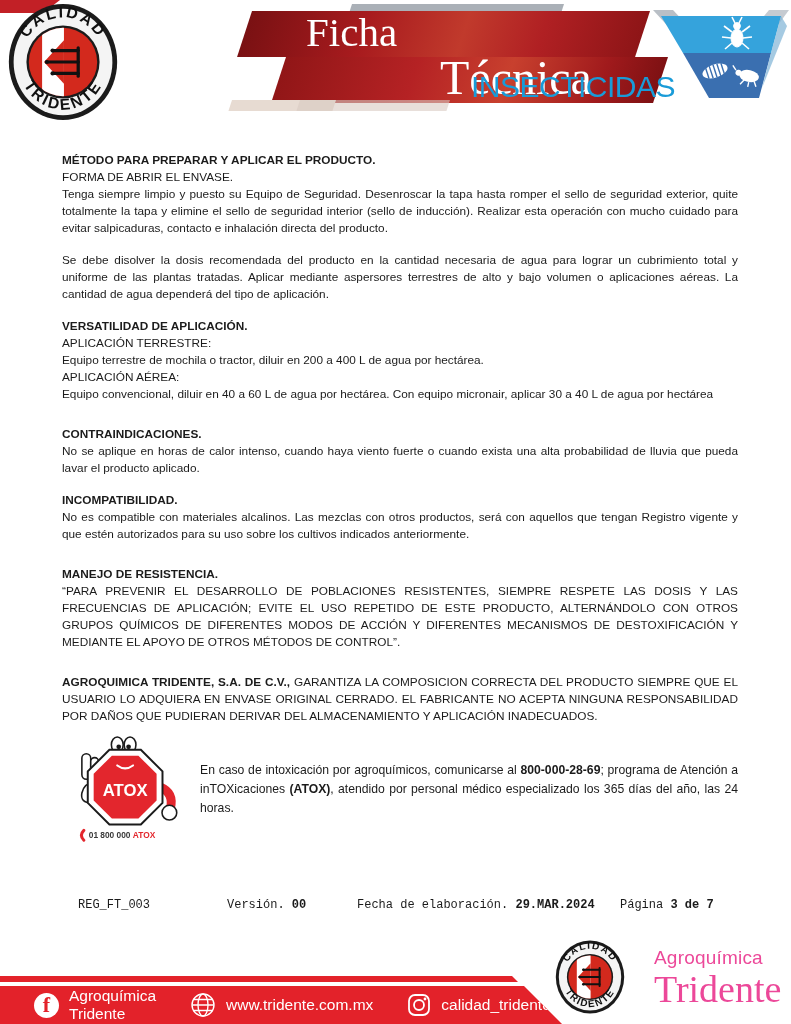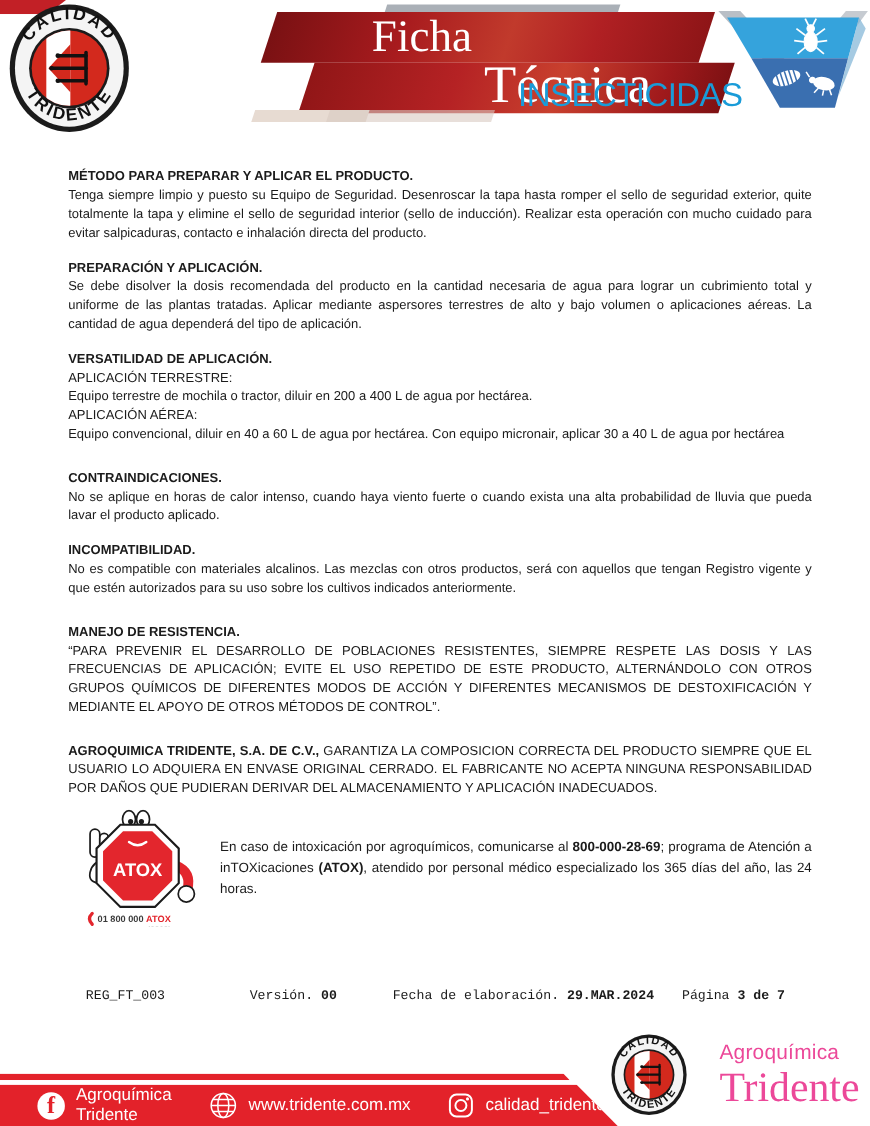--- a/index.html
+++ b/index.html
@@ -23,21 +23,21 @@
     clip-path:polygon(0 0,100% 0,72% 100%,0 100%);}
   .band{position:absolute;transform:skewX(-18deg);transform-origin:top left;}
   .band-gray{left:352px;top:4px;width:212px;height:10px;background:var(--gray-accent);}
   .band1{left:252px;top:11px;width:398px;height:46px;
     background:linear-gradient(90deg,#7A1113,#A81B1E 30%,#C13A2C 55%,#B02023 75%,#8E1517);}
   .band2{left:286px;top:57px;width:382px;height:46px;
     background:linear-gradient(90deg,#911617,#B52224 35%,#C8402E 60%,#A01A1C 85%,#7E1113);}
   .band-light1{left:232px;top:100px;width:104px;height:11px;background:#E7DBD2;}
   .band-light2{left:300px;top:100px;width:150px;height:11px;background:#D9C9C2;opacity:.6}
   .title1{position:absolute;left:306px;top:8px;font-family:"Liberation Serif",serif;
-    font-size:41px;color:#fff;margin-left:32px;}
+    font-size:41px;color:#fff;}
   .title2{position:absolute;left:440px;top:50px;font-family:"Liberation Serif",serif;
     font-size:48px;color:#fff;}
   .category{position:absolute;left:471px;top:70px;font-size:30px;font-weight:normal;
     color:var(--blue-text);letter-spacing:-.5px;}
   .logo{position:absolute;}
   .logo-top{left:6px;top:2px;width:114px;height:120px;}
   .insect-graphic{position:absolute;right:0;top:0;width:160px;height:118px;}
 
   
   .content{position:absolute;left:62px;top:152px;width:676px;font-size:11.8px;line-height:17px;}
@@ -167,25 +167,25 @@
           <path d="M-14,-3 L-18,-7"></path>
         </g>
       </g>
     </svg>
   </div>
 
   <div class="content">
 
     <div class="sec">
       <div class="h">MÉTODO PARA PREPARAR Y APLICAR EL PRODUCTO.</div>
+      <div>FORMA DE ABRIR EL ENVASE.</div>
       <div class="p">Tenga siempre limpio y puesto su Equipo de Seguridad. Desenroscar la tapa hasta romper el sello de seguridad exterior, quite totalmente la tapa y elimine el sello de seguridad interior (sello de inducción). Realizar esta operación con mucho cuidado para evitar salpicaduras, contacto e inhalación directa del producto.</div>
     </div>
 
     <div class="sec">
-      <div class="h">PREPARACIÓN Y APLICACIÓN.</div>
       <div class="p">Se debe disolver la dosis recomendada del producto en la cantidad necesaria de agua para lograr un cubrimiento total y uniforme de las plantas tratadas. Aplicar mediante aspersores terrestres de alto y bajo volumen o aplicaciones aéreas. La cantidad de agua dependerá del tipo de aplicación.</div>
     </div>
 
     <div class="sec gap-lg">
       <div class="h">VERSATILIDAD DE APLICACIÓN.</div>
       <div>APLICACIÓN TERRESTRE:</div>
       <div>Equipo terrestre de mochila o tractor, diluir en 200 a 400 L de agua por hectárea.</div>
       <div>APLICACIÓN AÉREA:</div>
       <div>Equipo convencional, diluir en 40 a 60 L de agua por hectárea. Con equipo micronair, aplicar 30 a 40 L de agua por hectárea</div>
     </div>

